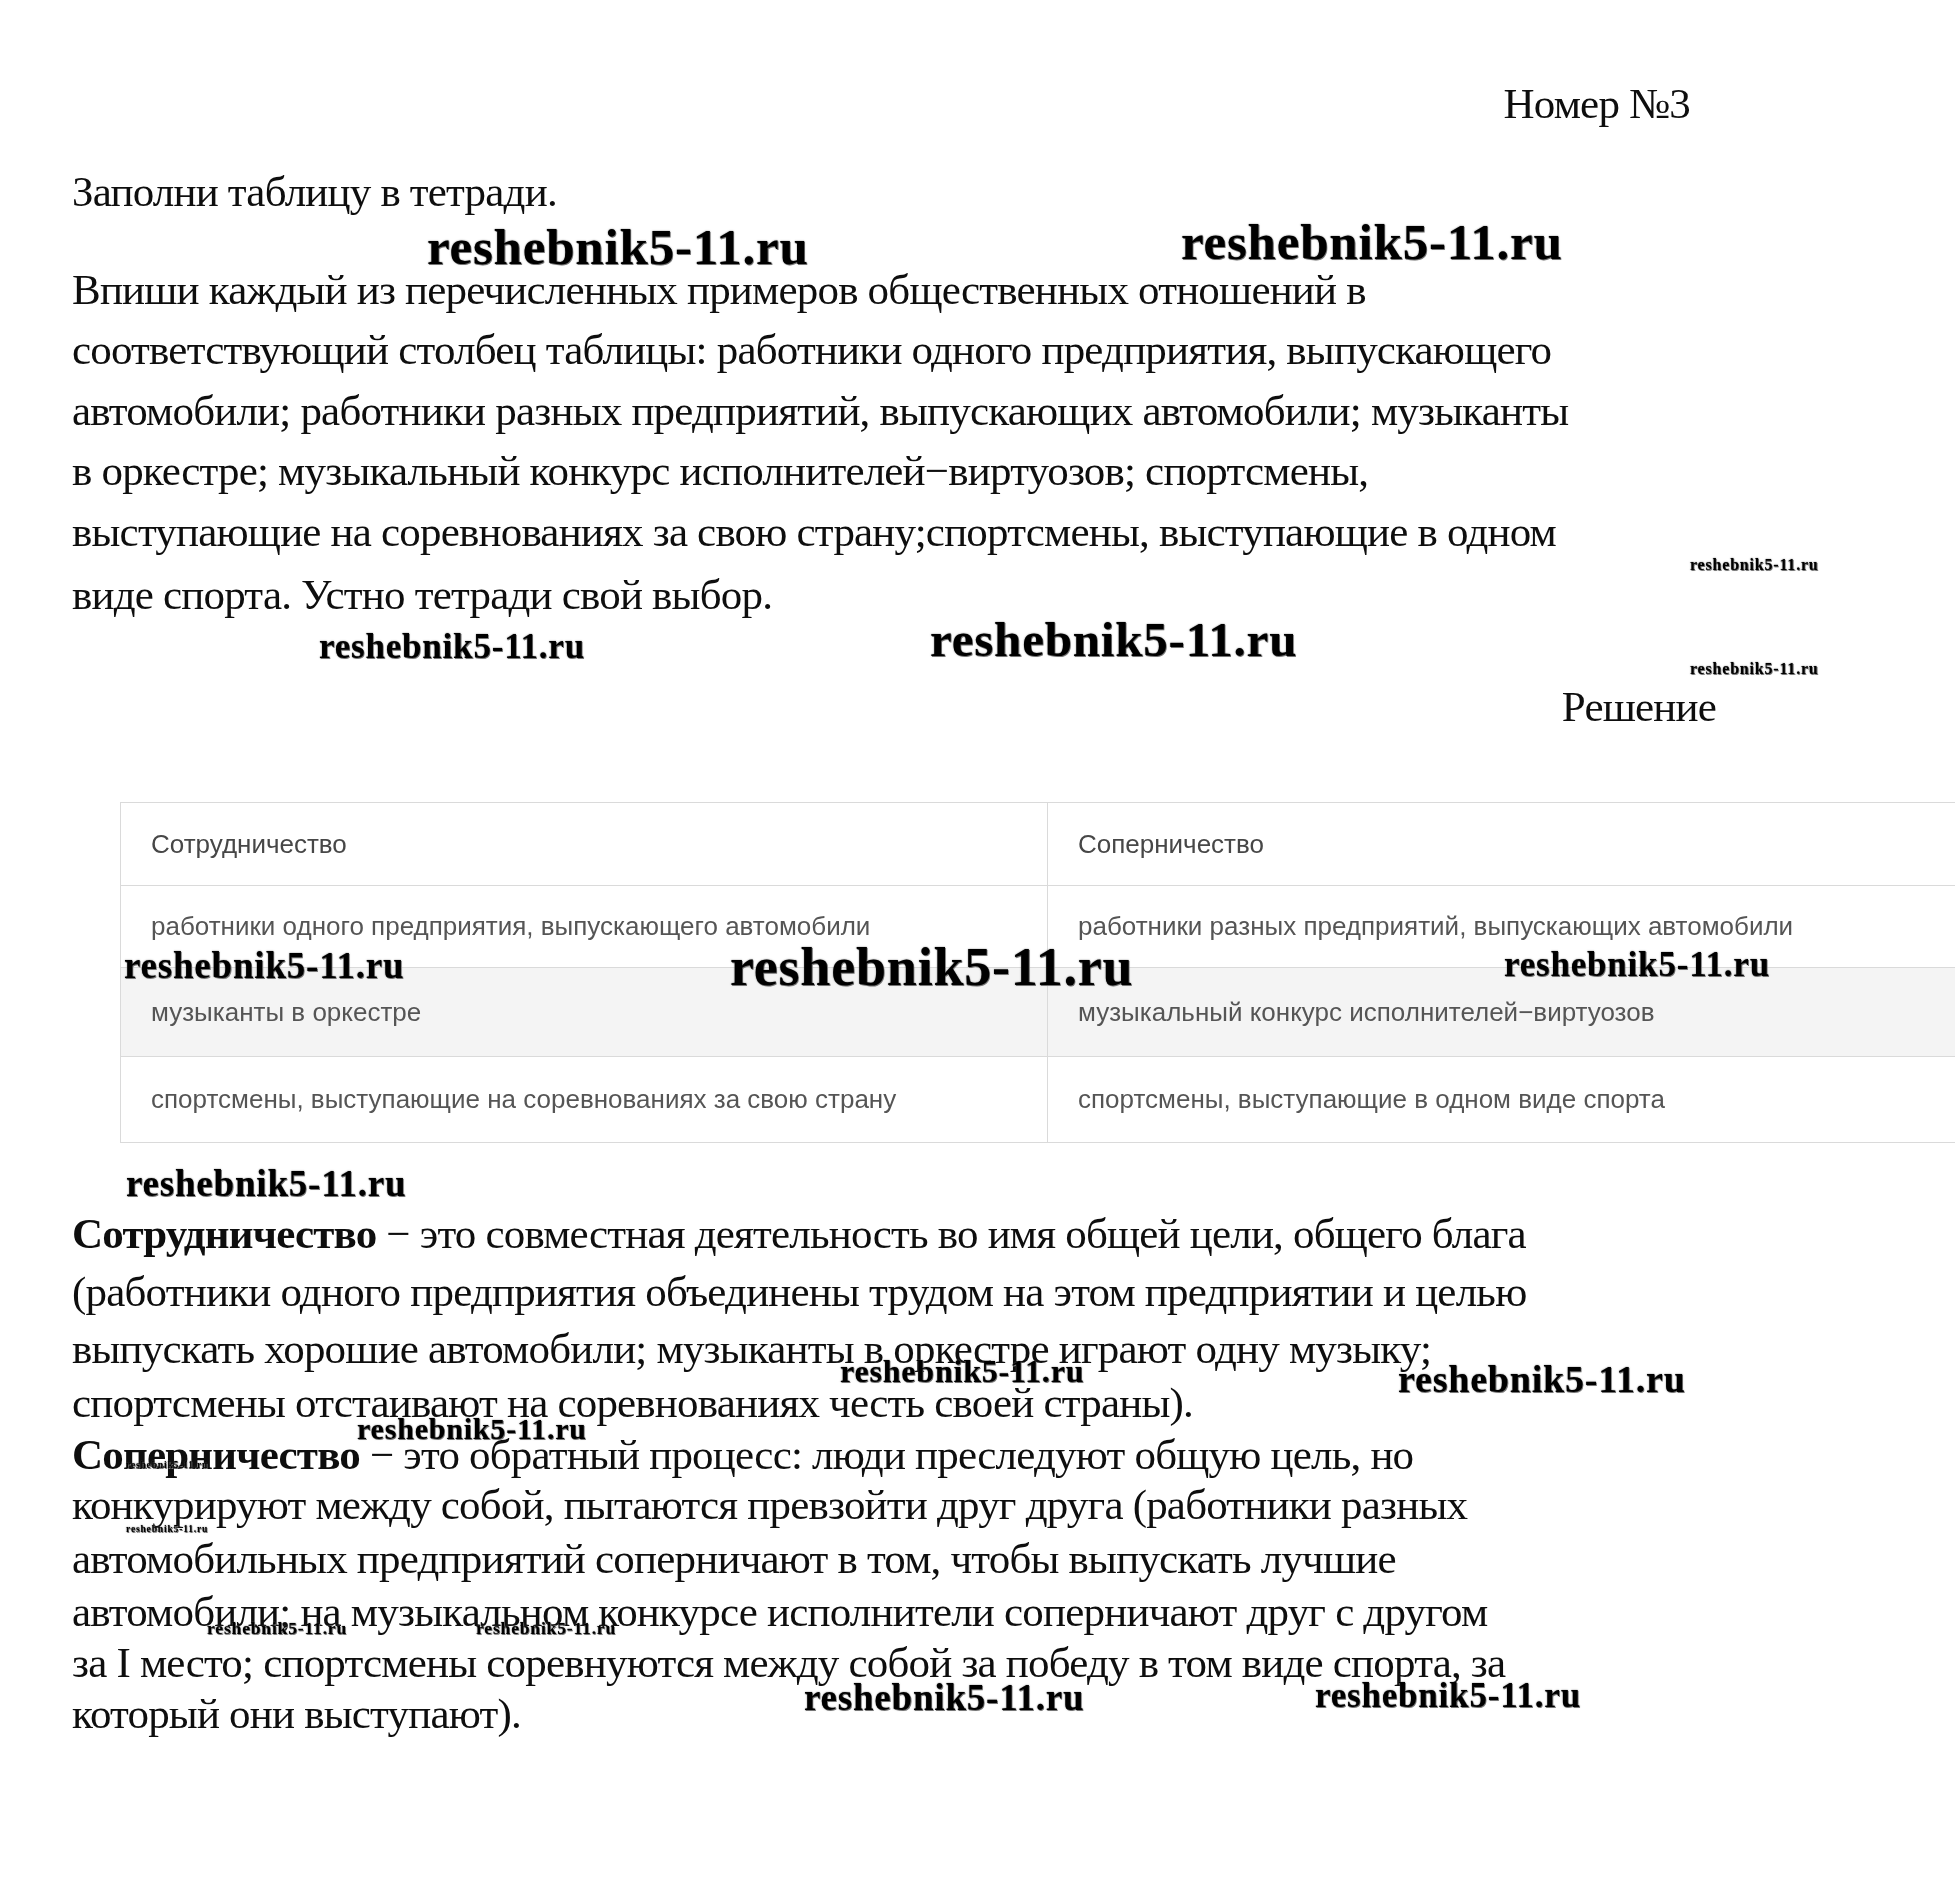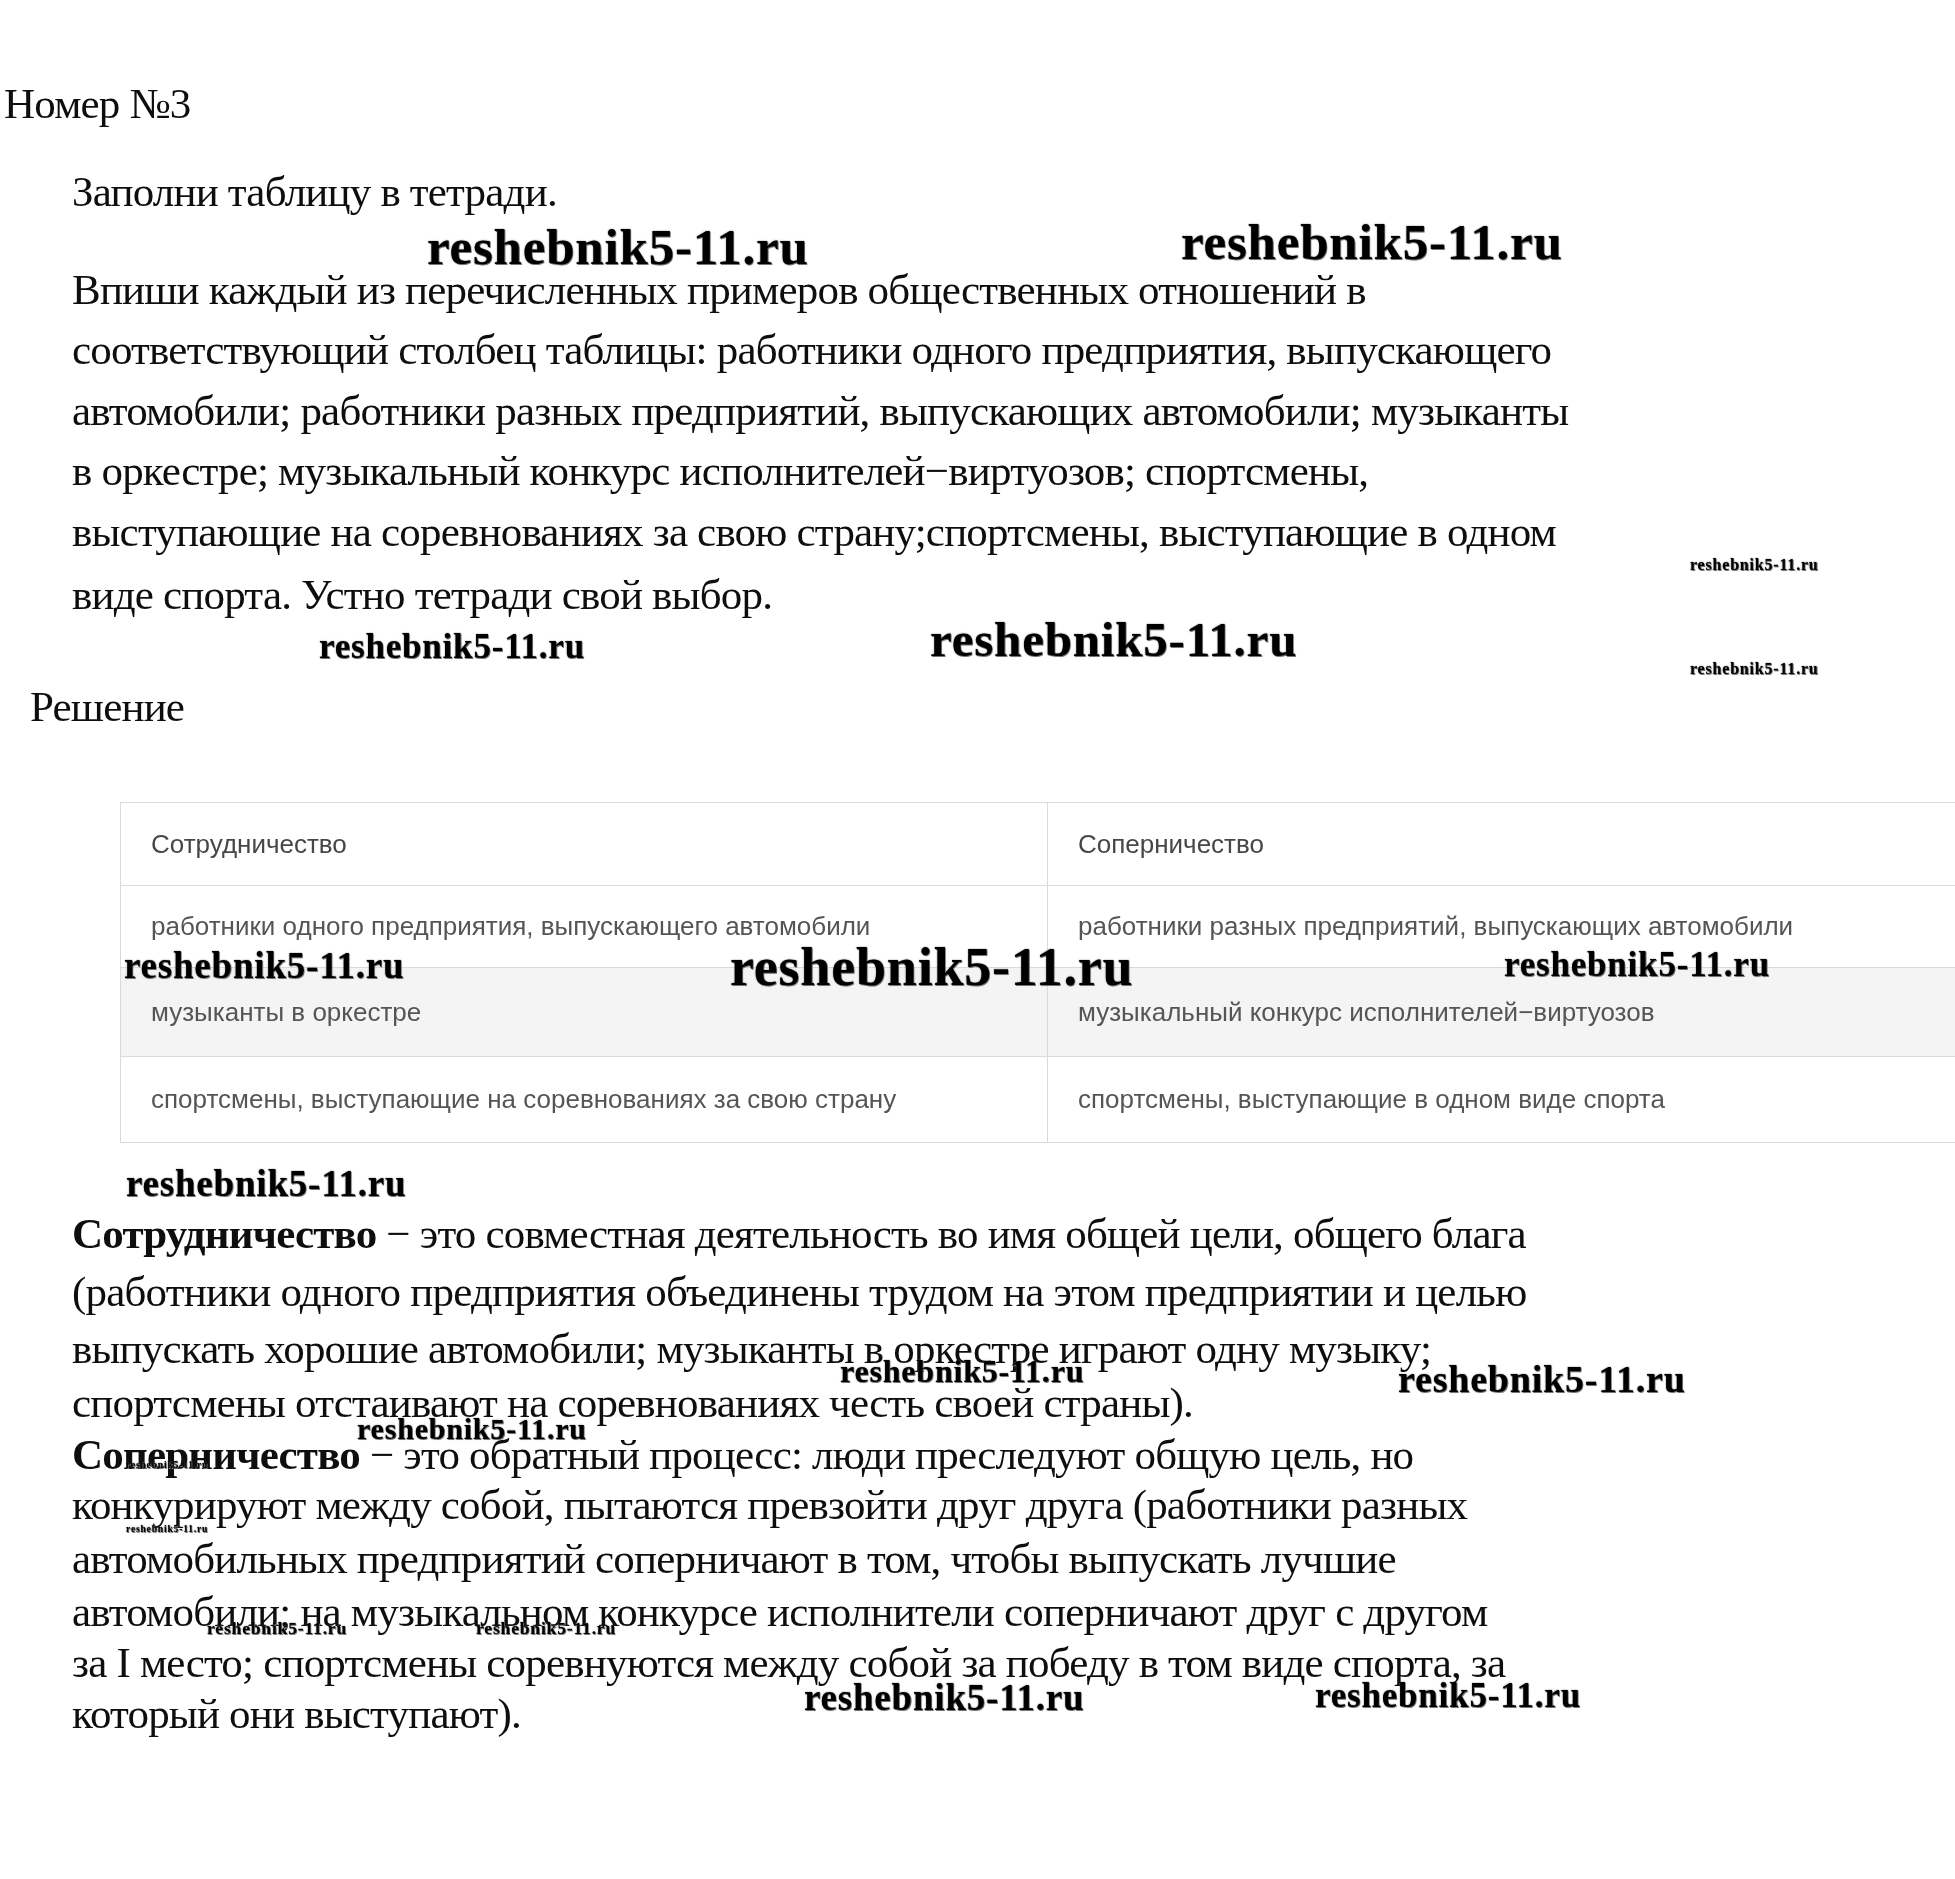--- a/index.html
+++ b/index.html
@@ -9,21 +9,21 @@
     font-family:"Liberation Serif", serif;
     position:relative;overflow:hidden;
   }
   .page{position:absolute;left:0;top:0;width:1955px;height:1879px;}
   .tl{ 
     position:absolute;left:72px;
     font-family:"Liberation Serif", serif;
     font-size:43px;line-height:48px;color:#0e0e0e;
     white-space:nowrap;letter-spacing:-0.8px;
   }
-  .center{left:4px;width:1678px;text-align:left;}
+  .center{left:12px;width:1678px;text-align:right;}
   .term{font-weight:bold;}
   .wm{
     position:absolute;
     font-family:"Liberation Serif", serif;
     font-weight:bold;color:#000000;
     text-shadow:0 0 1.6px #666666, 0.8px 0.8px 0 #7a7a7a;
     letter-spacing:0.8px;white-space:nowrap;line-height:1;
     user-select:none;
   }
   table.sol{

